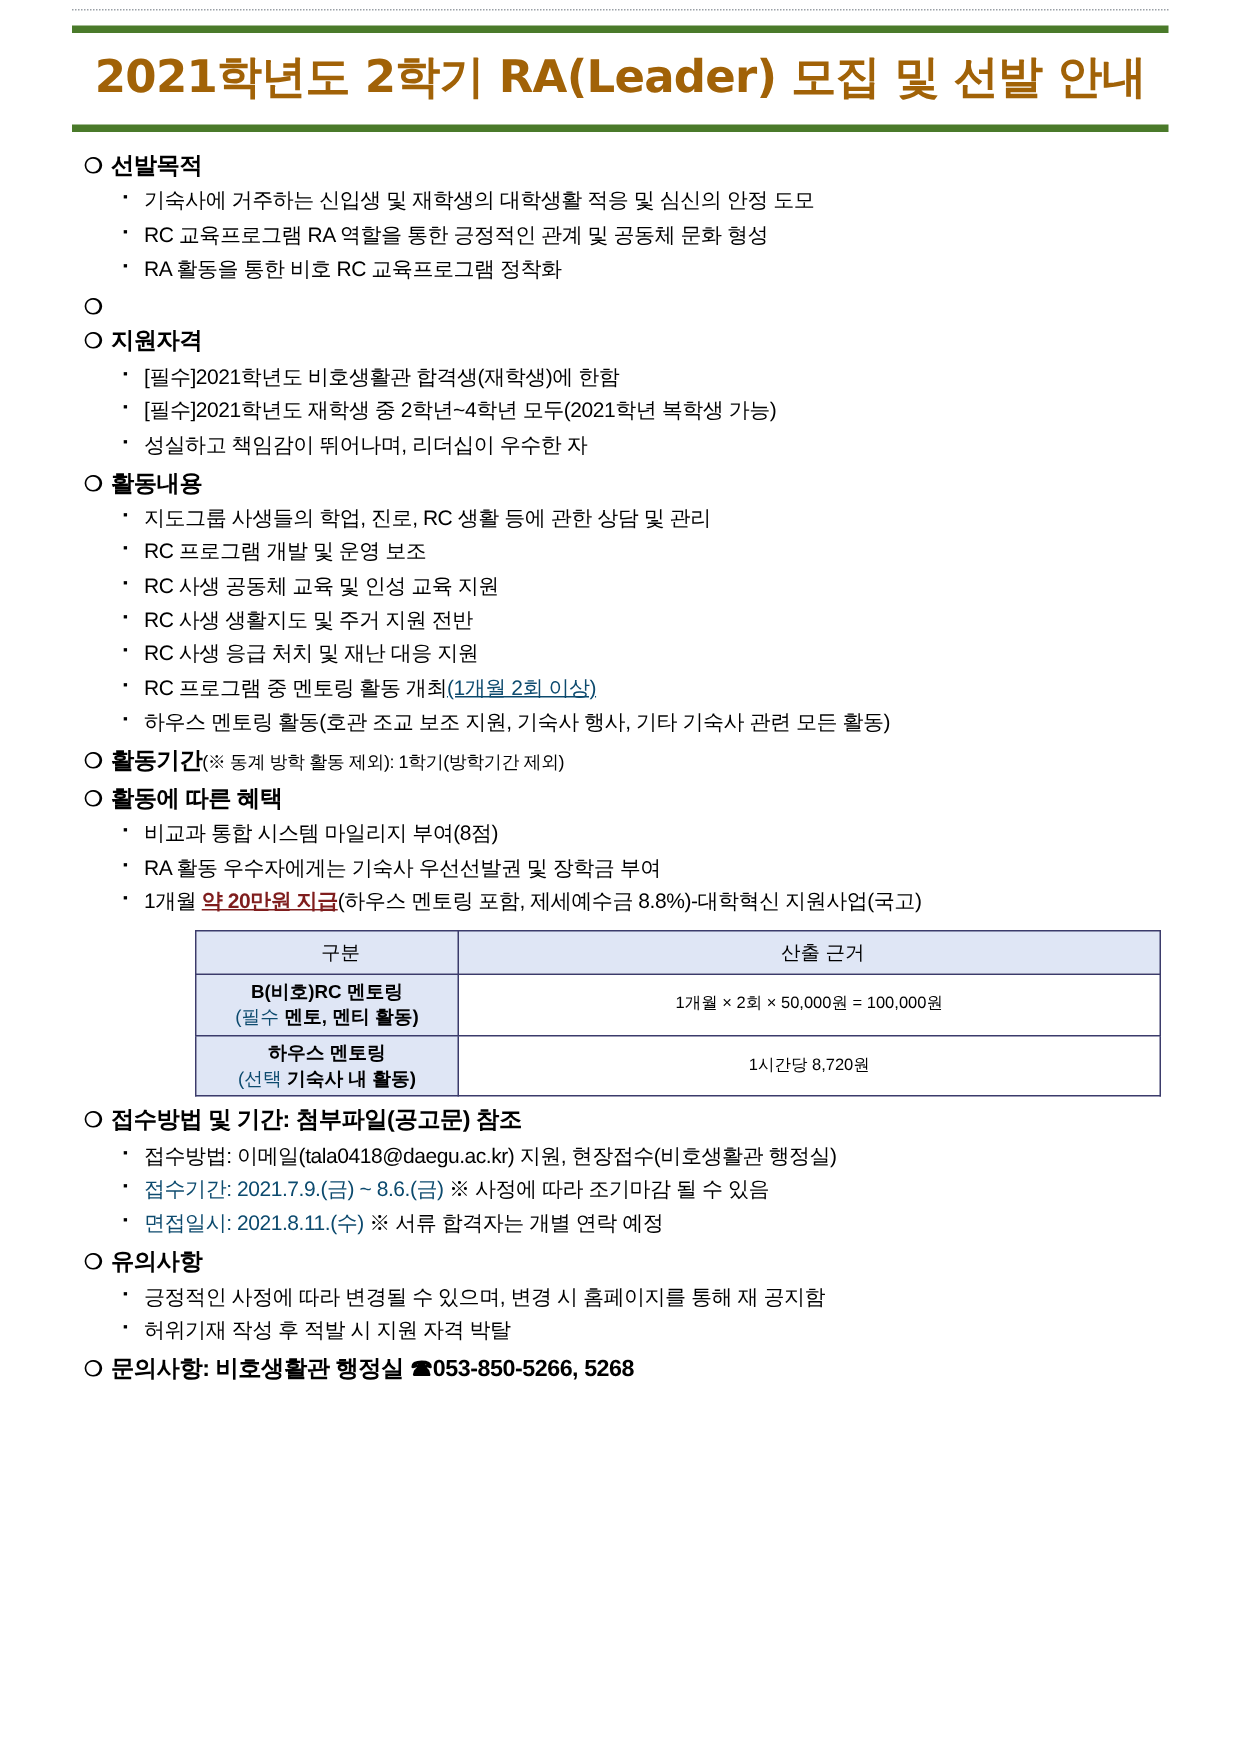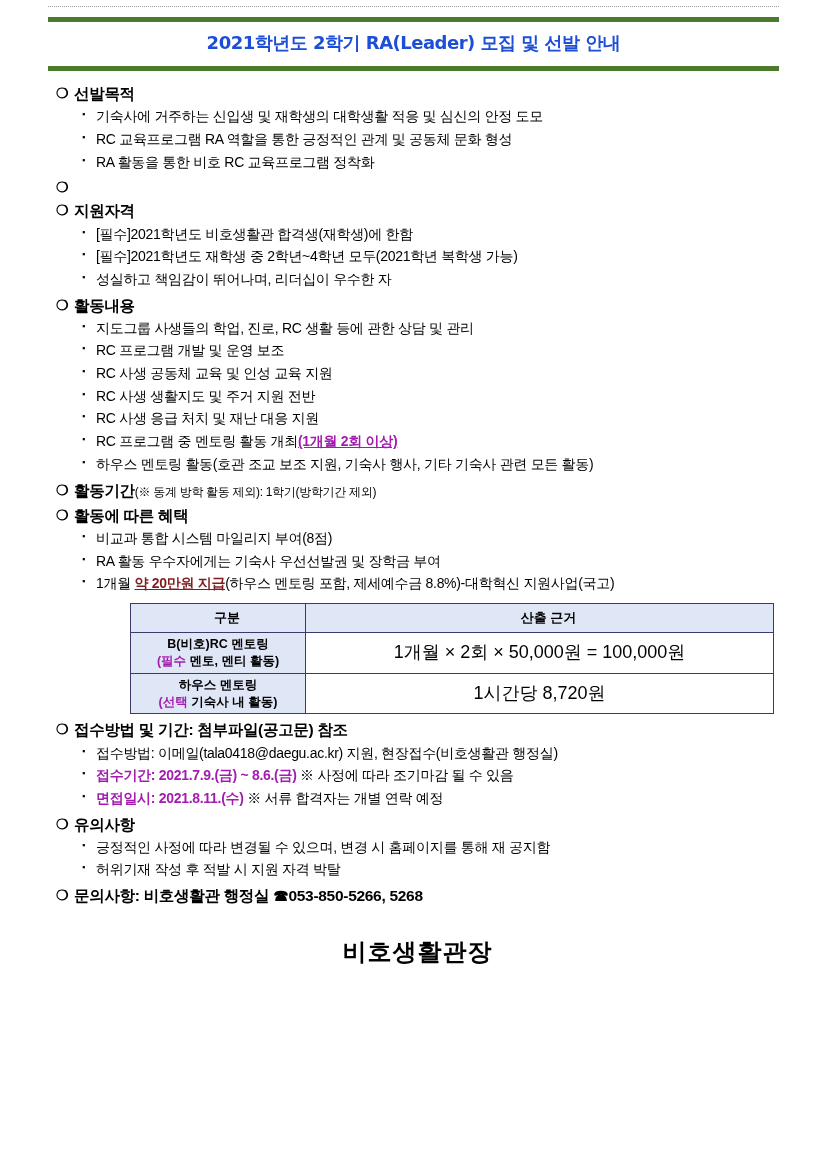--- a/index.html
+++ b/index.html
@@ -86,22 +86,22 @@
   .title-banner {
     margin: 10px 48px 0 48px;
     border-top: 5px solid #4a7a2a;
     border-bottom: 5px solid #4a7a2a;
     padding: 9px 0 11px 0;
     text-align: center;
   }
   .title-banner .title {
     font-family: "DejaVu Sans", sans-serif;
     font-weight: bold;
-    font-size: 18px;
-    color: #1d4ed8;
+    font-size: 30px;
+    color: #a16207;
     letter-spacing: -0.5px;
     white-space: nowrap;
   }
 
   
   .body {
     padding: 8px 48px 0 56px;
   }
   .sec {
     margin-top: 4px;
@@ -141,21 +141,21 @@
   }
   ul.items li .sq {
     flex: 0 0 auto;
     width: 14px;
     font-size: 9px;
     line-height: 1.9;
     color: #000;
   }
   ul.items li .txt { flex: 1 1 auto; }
   .red { color: #d81b1b; }
-  .red-b { color: #a21caf; font-weight: bold; }
+  .red-b { color: #0c4a6e; font-weight: normal; }
   .blue-b { color: #7f1d1d; font-weight: bold; }
   .u { text-decoration: underline; }
 
   
   .tbl-wrap {
     margin: 8px 0 6px 74px;
   }
   table.calc {
     border-collapse: collapse;
     width: 644px;
@@ -163,35 +163,35 @@
   }
   table.calc th, table.calc td {
     border: 1px solid #3b3b6b;
     text-align: center;
     vertical-align: middle;
     padding: 3px 4px;
     line-height: 1.4;
   }
   table.calc thead th {
     background: #dfe6f5;
-    font-weight: bold;
+    font-weight: normal;
     height: 22px;
     padding-left: 22px;
   }
   table.calc td.label {
     background: #dfe6f5;
     font-weight: bold;
     width: 166px;
     font-size: 12.5px;
     line-height: 1.35;
     text-align: center;
   }
   table.calc td.val {
     background: #ffffff;
-    font-size: 18px;
+    font-size: 11px;
   }
 
   
   .signature {
     text-align: center;
     font-family: "DejaVu Sans", sans-serif;
     font-weight: bold;
     font-size: 24px;
     letter-spacing: 1px;
     margin-top: 30px;
@@ -388,16 +388,15 @@
       </ul>
     </div>
 
     <div class="sec">
       <div class="sec-head">
         <span class="bullet-o">❍</span>
         <span class="txt">문의사항: 비호생활관 행정실 ☎053-850-5266, 5268</span>
       </div>
     </div>
 
-    <div class="signature">비호생활관장</div>
 
   </div>
 </div>
 
 </body></html>

